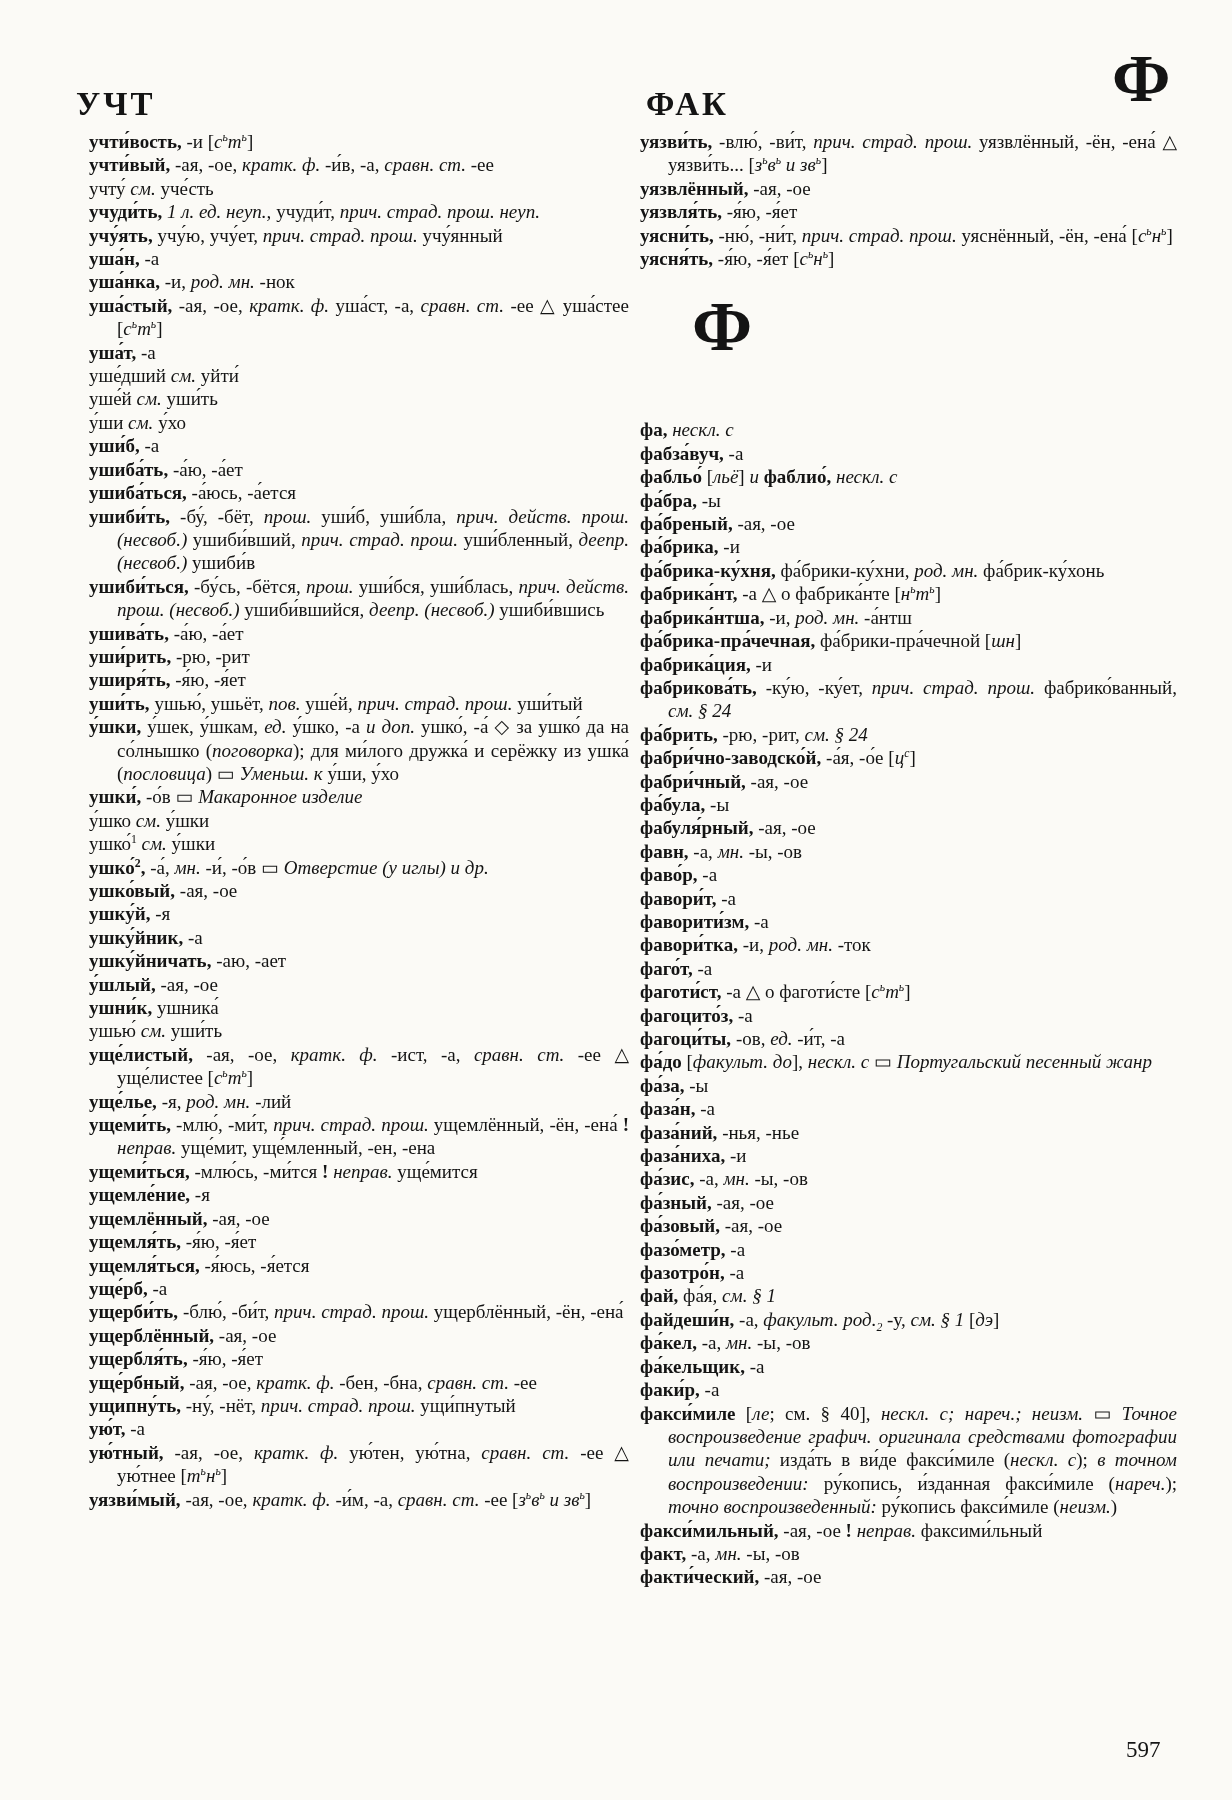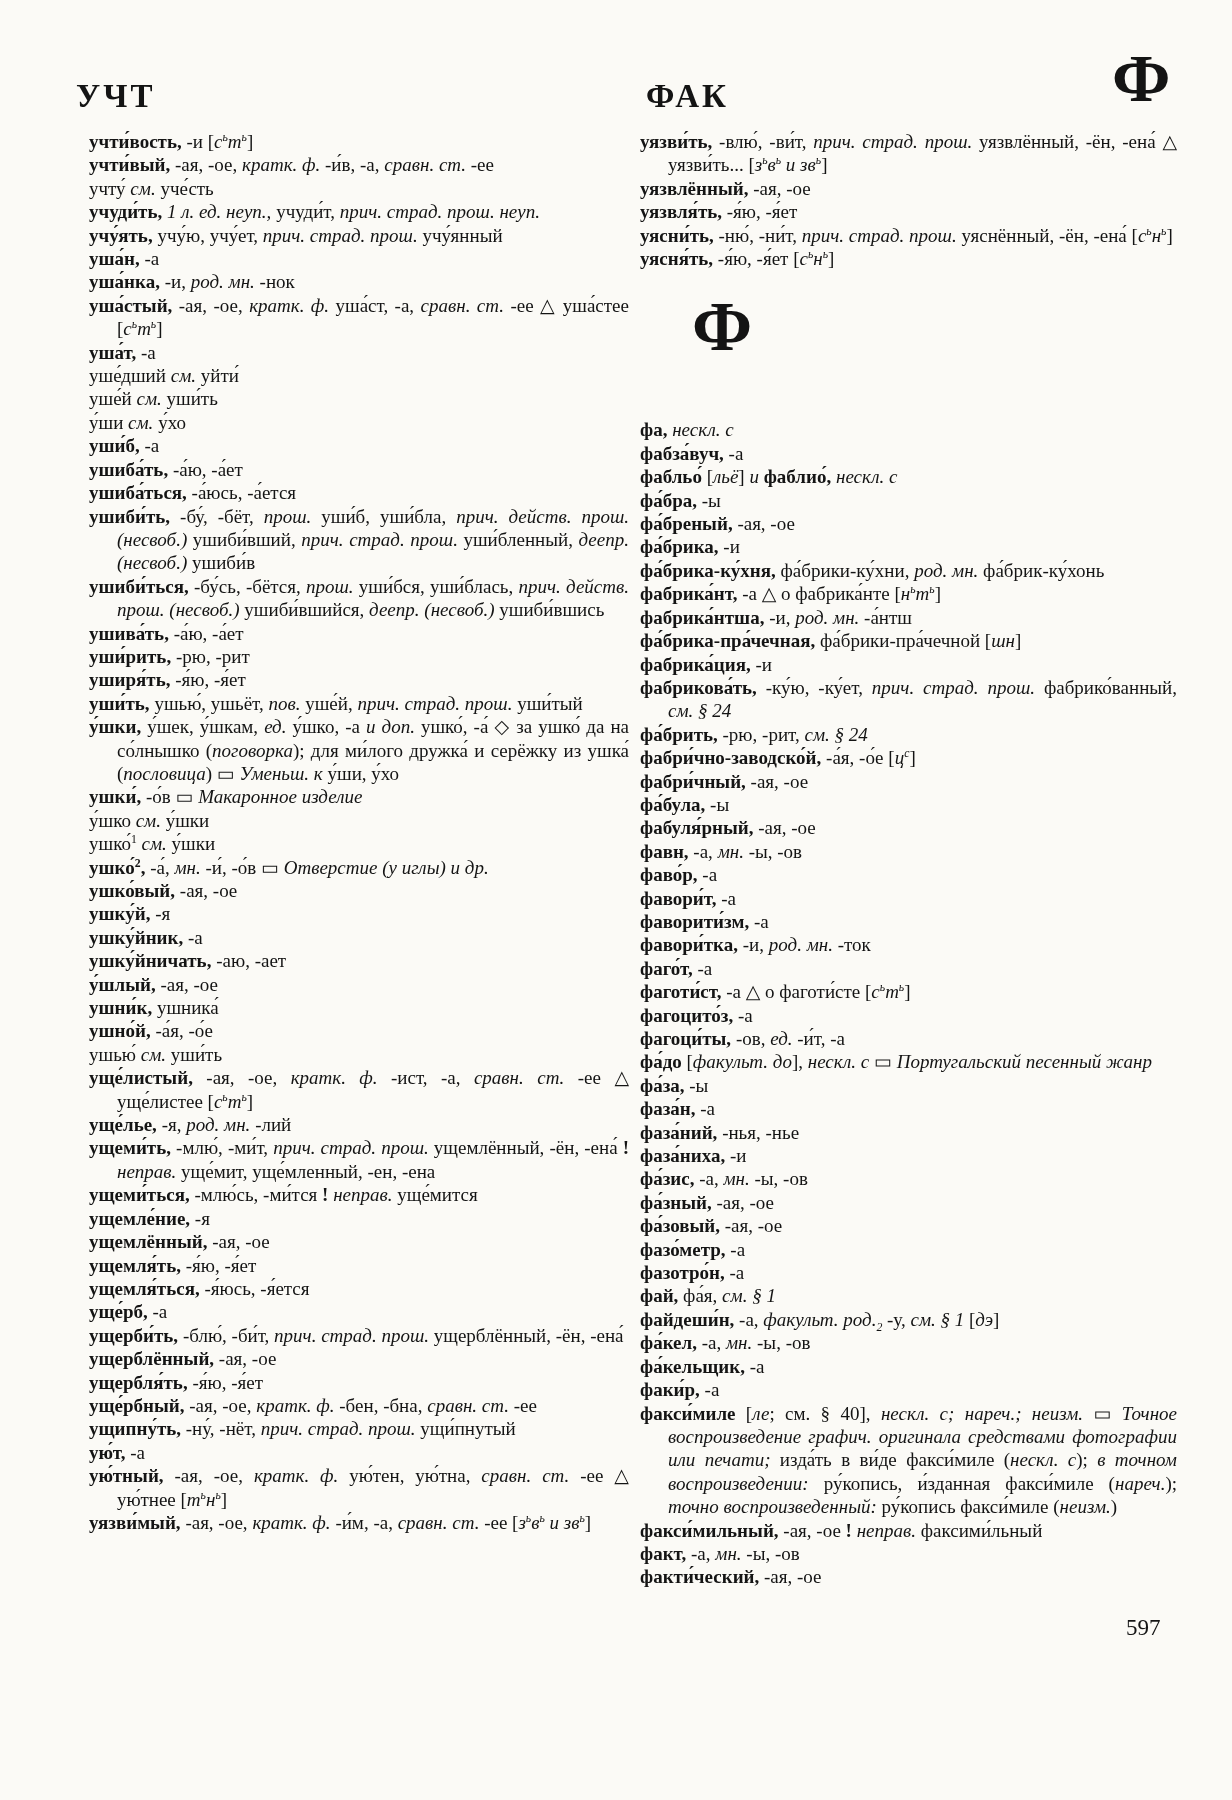--- a/index.html
+++ b/index.html
@@ -5,21 +5,21 @@
   html,body { margin:0; padding:0; }
   body {
     width:1232px; height:1800px;
     background:#fbfaf6;
     position:relative;
     font-family:"Liberation Serif","DejaVu Serif",serif;
     color:#141414;
     overflow:hidden;
   }
   .col-header {
-    position:absolute; top:80px;
+    position:absolute; top:88px;
     font-size:33px; font-weight:bold; letter-spacing:3px;
     line-height:1;
   }
   #header-left  { left:76px; }
   #header-right { left:646px; }
   #corner-letter {
     position:absolute; left:1112px; top:44px;
     font-size:68px; font-weight:bold; line-height:1;
   }
   .col { position:absolute; top:130px; }
@@ -36,21 +36,21 @@
   .sup { font-size:0.62em; vertical-align:super; line-height:0; }
   .sub { font-size:0.62em; vertical-align:sub;   line-height:0; }
   #section-letter-wrap {
     height:148px; display:block; position:relative;
   }
   #section-letter {
     position:absolute; left:52px; top:22px;
     font-size:70px; font-weight:bold; line-height:1;
   }
   #page-number {
-    position:absolute; left:1126px; top:1616px;
+    position:absolute; left:1126px; top:1738px;
     font-size:23px; line-height:1;
   }
 </style>
 </head>
 <body>
 
 <div id="header-left" class="col-header">УЧТ</div>
 <div id="header-right" class="col-header">ФАК</div>
 <div id="corner-letter">Ф</div>
 
@@ -80,21 +80,20 @@
     <p class="entry"><span class="rb">ушки́,</span><span class="rr"> -о́в ▭ </span><span class="ri">Макаронное изделие</span></p>
     <p class="entry"><span class="rr">у́шко </span><span class="ri">см.</span><span class="rr"> у́шки</span></p>
     <p class="entry"><span class="rr">ушко́</span><span class="rr sup">1</span><span class="rr"> </span><span class="ri">см.</span><span class="rr"> у́шки</span></p>
     <p class="entry"><span class="rb">ушко́</span><span class="rb sup">2</span><span class="rb">,</span><span class="rr"> -а́, </span><span class="ri">мн.</span><span class="rr"> -и́, -о́в ▭ </span><span class="ri">Отверстие (у иглы) и др.</span></p>
     <p class="entry"><span class="rb">ушко́вый,</span><span class="rr"> -ая, -ое</span></p>
     <p class="entry"><span class="rb">ушку́й,</span><span class="rr"> -я</span></p>
     <p class="entry"><span class="rb">ушку́йник,</span><span class="rr"> -а</span></p>
     <p class="entry"><span class="rb">ушку́йничать,</span><span class="rr"> -аю, -ает</span></p>
     <p class="entry"><span class="rb">у́шлый,</span><span class="rr"> -ая, -ое</span></p>
     <p class="entry"><span class="rb">ушни́к,</span><span class="rr"> ушника́</span></p>
-    <p class="entry"><span class="rb">ушно́й,</span><span class="rr"> -а́я, -о́е</span></p>
     <p class="entry"><span class="rr">ушью́ </span><span class="ri">см.</span><span class="rr"> уши́ть</span></p>
     <p class="entry"><span class="rb">уще́листый,</span><span class="rr"> -ая, -ое, </span><span class="ri">кратк. ф.</span><span class="rr"> -ист, -а, </span><span class="ri">сравн. ст.</span><span class="rr"> -ее △ уще́листее [</span><span class="ri">с</span><span class="ri sup">ь</span><span class="ri">т</span><span class="ri sup">ь</span><span class="rr">]</span></p>
     <p class="entry"><span class="rb">уще́лье,</span><span class="rr"> -я, </span><span class="ri">род. мн.</span><span class="rr"> -лий</span></p>
     <p class="entry"><span class="rb">ущеми́ть,</span><span class="rr"> -млю́, -ми́т, </span><span class="ri">прич. страд. прош.</span><span class="rr"> ущемлённый, -ён, -ена́ </span><span class="rb">!</span><span class="ri"> неправ.</span><span class="rr"> уще́мит, уще́мленный, -ен, -ена</span></p>
     <p class="entry"><span class="rb">ущеми́ться,</span><span class="rr"> -млю́сь, -ми́тся </span><span class="rb">!</span><span class="ri"> неправ.</span><span class="rr"> уще́мится</span></p>
     <p class="entry"><span class="rb">ущемле́ние,</span><span class="rr"> -я</span></p>
     <p class="entry"><span class="rb">ущемлённый,</span><span class="rr"> -ая, -ое</span></p>
     <p class="entry"><span class="rb">ущемля́ть,</span><span class="rr"> -я́ю, -я́ет</span></p>
     <p class="entry"><span class="rb">ущемля́ться,</span><span class="rr"> -я́юсь, -я́ется</span></p>
     <p class="entry"><span class="rb">уще́рб,</span><span class="rr"> -а</span></p>

